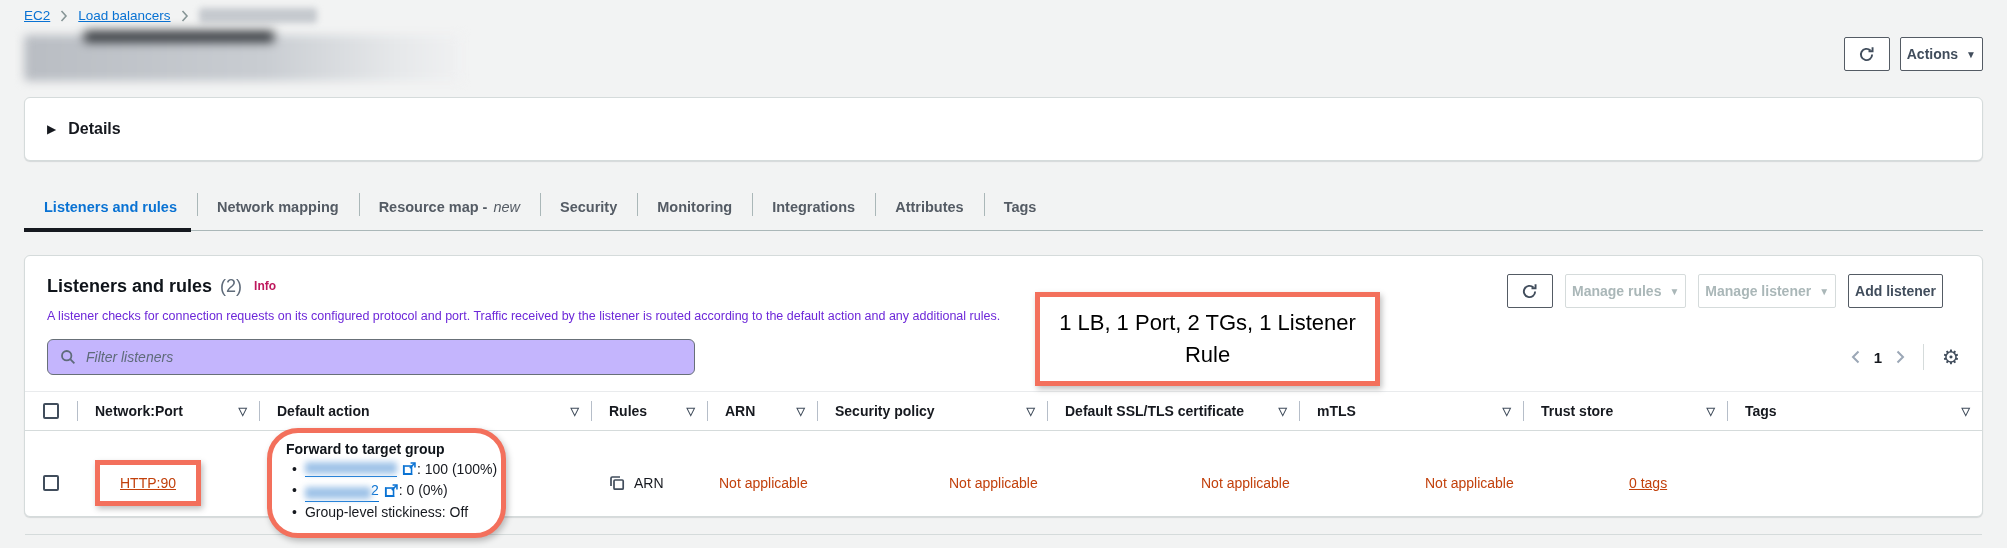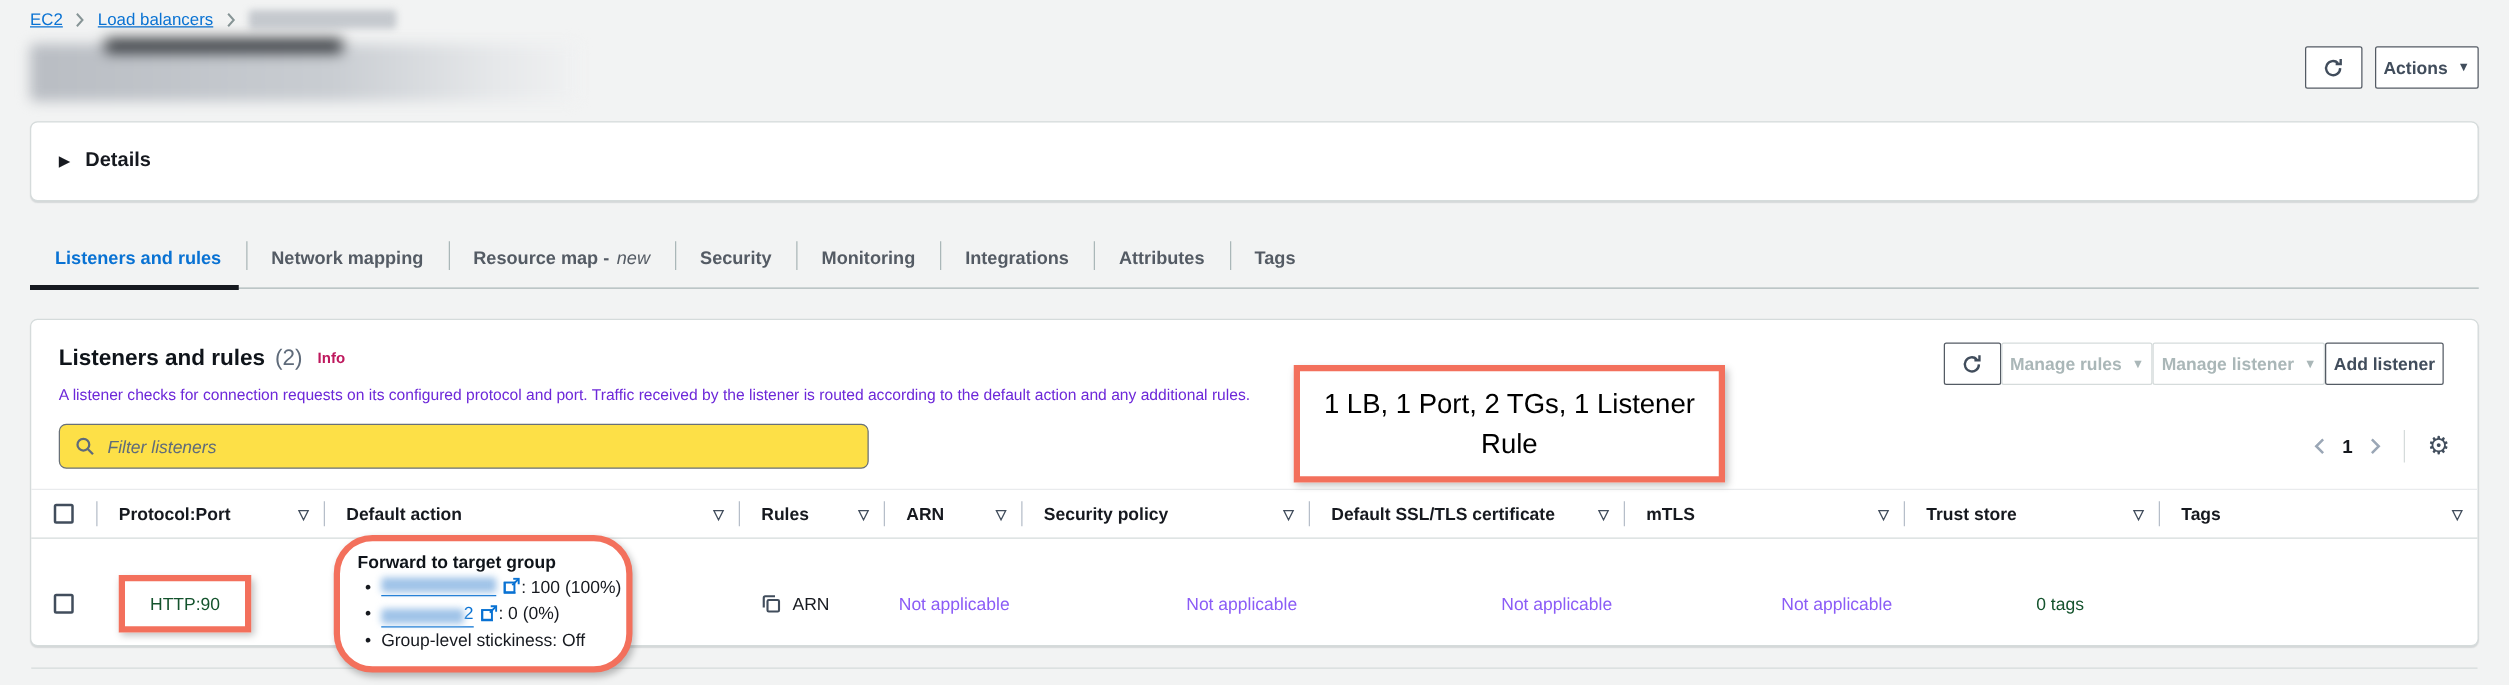--- a/index.html
+++ b/index.html
@@ -51,32 +51,32 @@
 
   
   .listeners-card { margin-top:24px; height:262px; padding:20px 22px 0 22px; position:relative; }
   .panel-head { position:relative; }
   .panel-title-line { display:flex; align-items:baseline; gap:8px; }
   .panel-title { font-size:18px; font-weight:bold; color:#0f141a; }
   .panel-count { font-size:18px; font-weight:normal; color:#5f6b7a; }
   .info-link { font-size:12px; font-weight:bold; color:#be185d; cursor:pointer; margin-left:4px; position:relative; top:-2px; }
   .panel-desc { margin-top:12px; font-size:12.5px; color:#6d28d9; max-width:1000px; }
 
-  .panel-buttons { position:absolute; top:-2px; right:5px; display:flex; }
+  .panel-buttons { position:absolute; top:-2px; right:17px; display:flex; gap:12px; }
 
   
   .annot { border:5px solid #f3705c; background:#fff; box-shadow:2px 3px 6px rgba(0,0,0,0.25); }
   .annot-main { position:absolute; left:988px; top:16px; width:345px; height:94px;
     display:flex; align-items:center; justify-content:center; text-align:center;
     font-size:22px; color:#000; line-height:1.45; padding:0 14px; }
 
   
   .filter-row { display:flex; align-items:center; justify-content:space-between; margin-top:16px; }
   .search-box { display:flex; align-items:center; gap:10px; width:648px; height:36px;
-    border:1px solid #687078; border-radius:6px; background:#fde047; padding:0 12px; }
+    border:1px solid #687078; border-radius:6px; background:#c4b5fd; padding:0 12px; }
   .search-box input { border:none; outline:none; flex:1; font-family:inherit; font-size:14px; font-style:italic; color:#414d5c; background:transparent; }
   .search-box input::placeholder { color:#5f6b7a; font-style:italic; }
   .pager { display:flex; align-items:center; gap:14px; font-size:15px; color:#414d5c; }
   .pager .chev { color:#9ba7b6; display:inline-flex; cursor:pointer; }
   .pager .page-num { font-weight:bold; color:#16191f; }
   .pager .sep { width:1px; height:26px; background:#d5dbdb; margin:0 4px; }
   .gear { font-size:20px; color:#414d5c; cursor:pointer; line-height:1; }
 
   
   .tbl { margin-top:16px; margin-left:-22px; margin-right:-22px; }
@@ -93,36 +93,36 @@
   .c-rules { width:116px; }
   .c-arn { width:110px; }
   .c-secpol { width:230px; }
   .c-cert { width:252px; }
   .c-mtls { width:224px; }
   .c-trust { width:204px; }
   .c-tags { flex:1; }
 
   .checkbox { width:16px; height:16px; border:2px solid #414d5c; border-radius:2px; background:#fff; cursor:pointer; }
 
-  a.tlink { color:#14532d; cursor:pointer; }
+  a.tlink { color:#c2410c; text-decoration:underline; cursor:pointer; }
 
   .annot-proto { padding:10px 20px; }
   .annot-rules { padding:12px 18px; }
   .annot-action { padding:8px 4px 10px 14px; margin-left:-10px;border-radius:31px; }
 
   .fwd-title { font-weight:bold; font-size:14px; color:#0f141a; margin-bottom:2px; }
   .fwd-list { list-style:none; }
   .fwd-list li { display:flex; align-items:center; font-size:14px; line-height:21px; }
   .fwd-list li::before { content:"•"; margin:0 8px 0 6px; font-size:14px; }
   .tg-name { display:inline-flex; align-items:flex-end; border-bottom:1px solid #0972d3; color:#0972d3; margin-right:2px; }
   .tg-blur { display:inline-block; height:12px; border-radius:2px; background:#9fc3e8; filter:blur(3px); margin-bottom:2px; }
   .ext-icon { display:inline-flex; margin:0 1px 0 3px; }
 
   .copy-icon { display:inline-flex; margin-right:9px; cursor:pointer; }
-  .na { color:#8b5cf6; }
+  .na { color:#c2410c; }
 
   svg { display:block; }
 </style>
 </head>
 <body>
 
 <div class="page">
 
   <div class="breadcrumb">
     <a>EC2</a>
@@ -250,21 +250,21 @@
         <span class="gear">⚙</span>
       </div>
     </div>
 
     <div class="tbl">
       <div class="tr th-row">
         <div class="cell th c-check">
             <span class="checkbox"></span>
           </div>
         <div class="cell th c-protocol divline">
-            <span>Protocol:Port</span>
+            <span>Network:Port</span>
             <span class="sort">▽</span>
           </div>
         <div class="cell th c-action divline">
             <span>Default action</span>
             <span class="sort">▽</span>
           </div>
         <div class="cell th c-rules divline">
             <span>Rules</span>
             <span class="sort">▽</span>
           </div>

